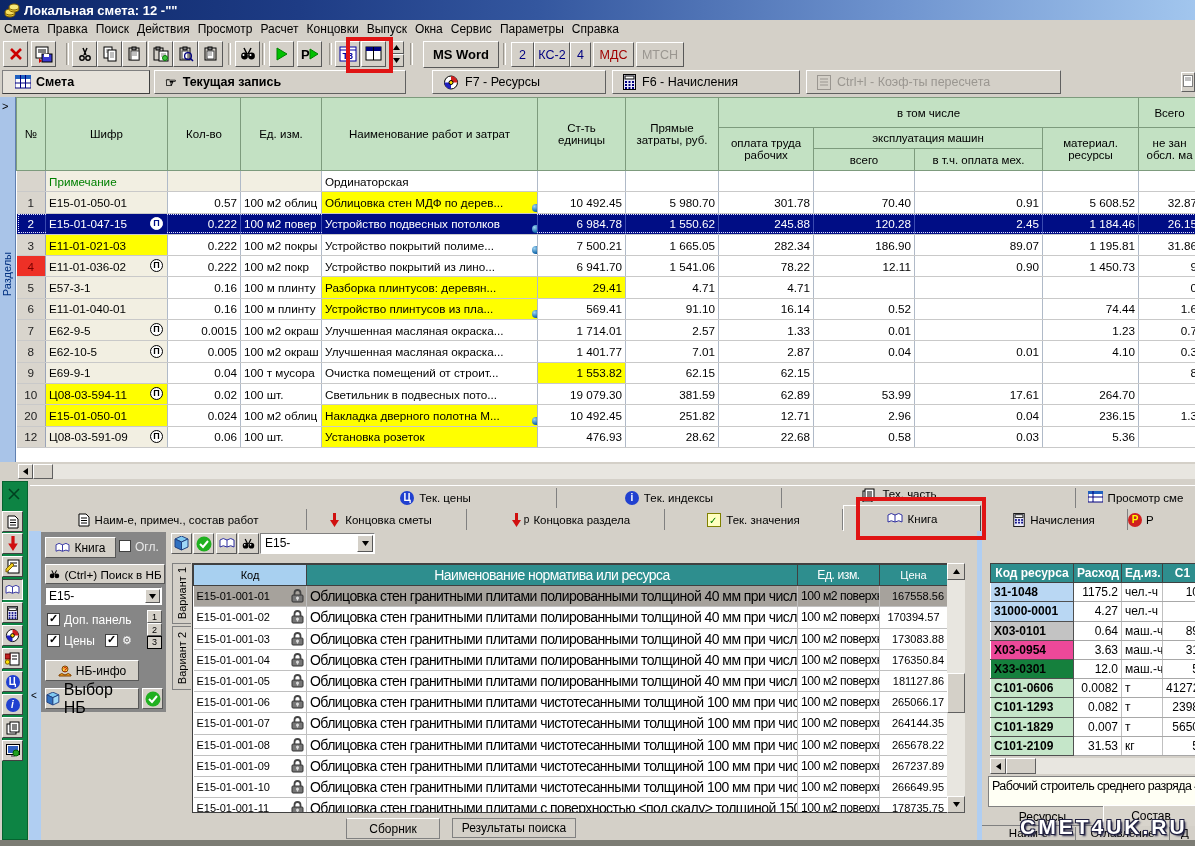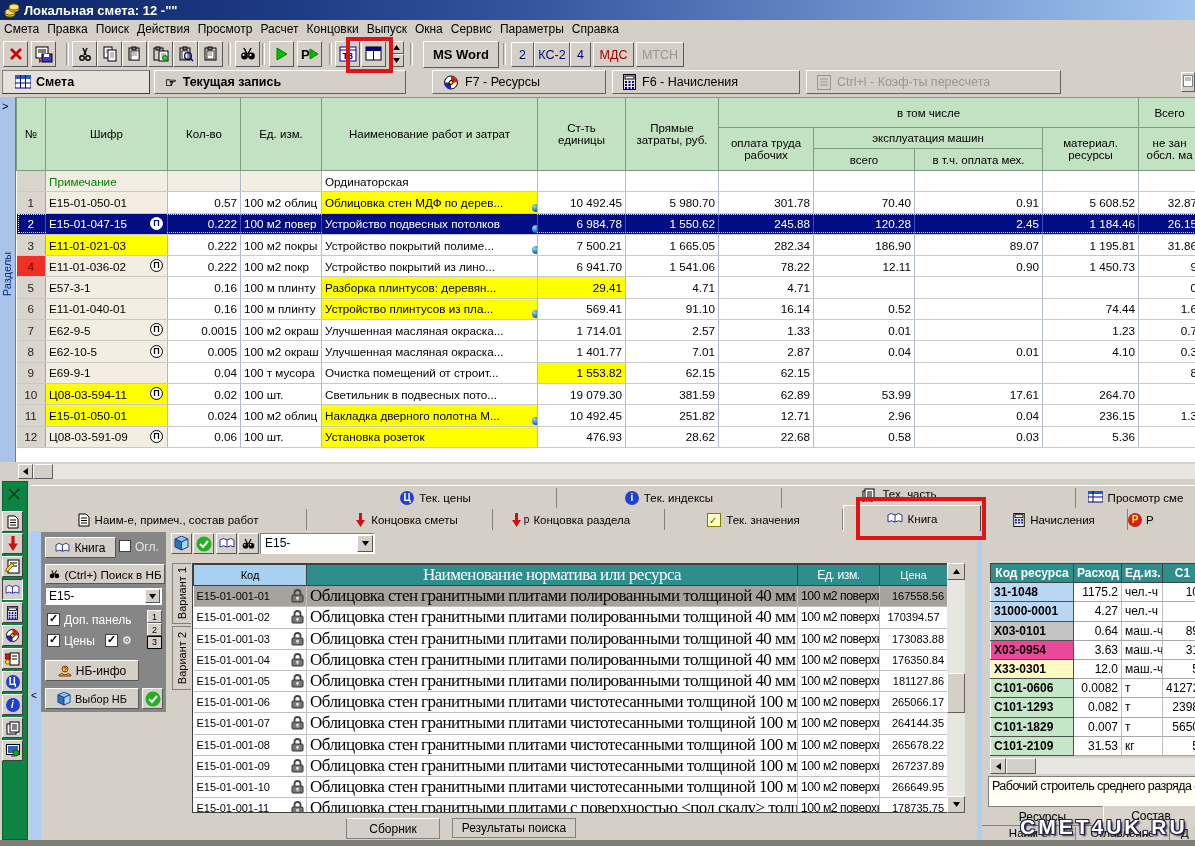--- a/index.html
+++ b/index.html
@@ -42,21 +42,21 @@
 #hscroll{left:16px;top:462px;width:1179px;height:19px;background:#d4d0c8;}
 #bottom{left:0;top:481px;width:1195px;height:365px;background:#d4d0c8;}
 .tabsep{border-right:1px solid #808080;}
 
 #gstrip{left:2px;top:481px;width:26px;height:359px;background:#0d8444;border:1px solid #06632f;}
 .gbtn{position:absolute;left:2px;width:21px;height:21px;background:#d4d0c8;border-top:1px solid #fff;border-left:1px solid #fff;border-right:1px solid #404040;border-bottom:1px solid #404040;display:flex;align-items:center;justify-content:center;}
 
 #dpanel{left:41px;top:532px;width:125px;height:180px;background:#868686;}
 
 #ctrtab td{overflow:hidden;white-space:nowrap;padding:0 3px;font-size:11px;height:21.2px;background:#fff;border-right:1px solid #c0c0c0;border-bottom:1px solid #c0c0c0;}
-#ctrtab td:nth-child(2){letter-spacing:-0.55px;font-size:17px;font-family:Liberation Serif, serif;}
+#ctrtab td:nth-child(2){letter-spacing:-0.55px;font-size:14px;}
 #ctrtab td:nth-child(3){letter-spacing:-0.45px;font-size:12.2px;}
 
 #rtab td{overflow:hidden;white-space:nowrap;padding:0 3px;font-size:12px;height:19.2px;background:#fff;border-bottom:1px solid #a8a8a8;border-right:1px solid #c0c0c0;}
 #rtab td.code{font-weight:bold;border-top:1px solid #fff;border-left:1px solid #fff;border-right:1px solid #505050;border-bottom:1px solid #505050;}
 #rtab td.r2{text-align:right;}
 .teal{background:#2e8e8e !important;color:#fff !important;}
 .chk{width:13px;height:13px;background:#fff;border:1px solid #404040;}
 .chk::after{content:"✓";position:absolute;font-size:11px;font-weight:bold;color:#000;margin:-2px 0 0 1px;}
 .lk{position:absolute;right:2px;top:3px;}
 #ctrtab tr.csel td{background:#a6a29c;}
@@ -455,21 +455,21 @@
             <td>Светильник в подвесных пото...</td>
             <td class="r">19 079.30</td>
             <td class="r">381.59</td>
             <td class="r">62.89</td>
             <td class="r">53.99</td>
             <td class="r">17.61</td>
             <td class="r">264.70</td>
             <td class="r"></td>
           </tr>
 <tr class="dr">
-            <td class="num">11</td>
+            <td class="num">20</td>
             <td class="shf yel">Е15-01-050-01</td>
             <td class="r">0.024</td>
             <td>100 м2 облиц</td>
             <td class="yel" style="position:relative;">Накладка дверного полотна М...<i class="ball"></i></td>
             <td class="r">10 492.45</td>
             <td class="r">251.82</td>
             <td class="r">12.71</td>
             <td class="r">2.96</td>
             <td class="r">0.04</td>
             <td class="r">236.15</td>
@@ -523,21 +523,21 @@
           </svg>Просмотр сме</div>
   </div>
 
   <div class="abs" style="left:30px;top:27px;width:1165px;height:23px;background:#d4d0c8;">
     <div class="abs tabsep" style="left:0;top:1px;width:277px;height:21px;display:flex;align-items:center;justify-content:center;"><svg width="12" height="14" style="margin-right:5px" viewBox="0 0 12 14">
             <path d="M1 1 h7 l3 3 v9 h-10z" fill="#fff" stroke="#000"></path>
             <line x1="3" y1="5" x2="9" y2="5" stroke="#000"></line>
             <line x1="3" y1="7.5" x2="9" y2="7.5" stroke="#000"></line>
             <line x1="3" y1="10" x2="9" y2="10" stroke="#000"></line>
           </svg>Наим-е, примеч., состав работ</div>
-    <div class="abs tabsep" style="left:292px;top:1px;width:171px;height:21px;display:flex;align-items:center;justify-content:center;"><svg width="9" height="14" style="margin-right:6px" viewBox="0 0 9 14">
+    <div class="abs tabsep" style="left:266px;top:1px;width:171px;height:21px;display:flex;align-items:center;justify-content:center;"><svg width="9" height="14" style="margin-right:6px" viewBox="0 0 9 14">
             <path d="M3 0 h3 v7 h3 l-4.5 7 -4.5 -7 h3z" fill="#d01010"></path>
           </svg>Концовка сметы</div>
     <div class="abs tabsep" style="left:448px;top:1px;width:187px;height:21px;display:flex;align-items:center;justify-content:center;"><svg width="9" height="14" style="margin-right:3px" viewBox="0 0 9 14">
             <path d="M3 0 h3 v7 h3 l-4.5 7 -4.5 -7 h3z" fill="#d01010"></path>
           </svg><span style="font-size:10px;margin-right:4px;">р</span>Концовка раздела</div>
     <div class="abs tabsep" style="left:635px;top:1px;width:178px;height:21px;display:flex;align-items:center;justify-content:center;"><svg width="14" height="14" style="margin-right:5px" viewBox="0 0 14 14">
             <rect x="0.5" y="0.5" width="13" height="13" fill="#ffffc0" stroke="#808000"></rect>
             <text x="2" y="11" font-size="10" fill="#008000">✓</text>
           </svg>Тек. значения</div>
     <div class="abs" style="left:813px;top:-3px;width:138px;height:26px;background:#d4d0c8;border-top:1px solid #fff;border-left:1px solid #fff;border-right:1px solid #404040;display:flex;align-items:center;justify-content:center;"><svg width="16" height="13" style="margin-right:5px" viewBox="0 0 16 13">
@@ -716,21 +716,21 @@
 <div class="abs" style="left:147px;top:636px;width:15px;height:13px;border:1px solid #000;font-size:9px;text-align:center;line-height:11px;background:#d4d0c8;">3</div>
 <div class="abs chk" style="left:47px;top:634px;"></div>
 <div class="abs" style="left:64px;top:634px;color:#fff;font-size:12px;">Цены</div>
 <div class="abs chk" style="left:105px;top:634px;"></div>
 <div class="abs" style="left:122px;top:634px;color:#fff;font-size:11px;">⚙</div>
 <div class="btn" style="position:absolute;left:45px;top:660px;width:94px;height:21px;font-size:12px;"><svg width="14" height="12" style="margin-right:4px" viewBox="0 0 14 12">
           <path d="M1 10 Q3.5 7 7 10 Q10.5 7 13 10 L13 11 L1 11Z" fill="#f0a020" stroke="#804000"></path>
           <circle cx="7" cy="4" r="3" fill="#ffd040" stroke="#804000"></circle>
           <text x="5" y="7" font-size="7" fill="#c00000" font-weight="bold">?</text>
         </svg>НБ-инфо</div>
-<div class="btn" style="position:absolute;left:45px;top:688px;width:94px;height:21px;font-size:11px;"><svg width="14" height="14" style="margin-right:4px" viewBox="0 0 15 15">
+<div class="btn" style="position:absolute;left:45px;top:688px;width:94px;height:21px;font-size:16px;"><svg width="14" height="14" style="margin-right:4px" viewBox="0 0 15 15">
           <path d="M7.5 0 L14 3 L7.5 6 L1 3 Z" fill="#80c8f0" stroke="#204080"></path>
           <path d="M1 3 L7.5 6 L7.5 14 L1 11 Z" fill="#3070c0" stroke="#204080"></path>
           <path d="M14 3 L7.5 6 L7.5 14 L14 11 Z" fill="#a0d8f8" stroke="#204080"></path>
         </svg>Выбор НБ</div>
 <div class="btn" style="position:absolute;left:142px;top:688px;width:21px;height:21px;">
         <svg width="16" height="16" viewBox="0 0 16 16">
           <circle cx="8" cy="8" r="7.5" fill="#20b020"></circle>
           <path d="M4 8 L7 11 L12 5" stroke="#fff" stroke-width="2" fill="none"></path>
         </svg>
       </div>
@@ -933,21 +933,21 @@
             <td>маш.-ч</td>
             <td class="r2">89</td>
           </tr>
 <tr>
             <td class="code" style="background:#ec4899;margin-top:10px;">Х03-0954</td>
             <td class="r2">3.63</td>
             <td>маш.-ч</td>
             <td class="r2">31</td>
           </tr>
 <tr>
-            <td class="code" style="background:#fef9c3;">Х33-0301</td>
+            <td class="code" style="background:#15803d;">Х33-0301</td>
             <td class="r2">12.0</td>
             <td>маш.-ч</td>
             <td class="r2">5</td>
           </tr>
 <tr>
             <td class="code" style="background:#c5e6c9;">С101-0606</td>
             <td class="r2">0.0082</td>
             <td>т</td>
             <td class="r2">41272</td>
           </tr>

